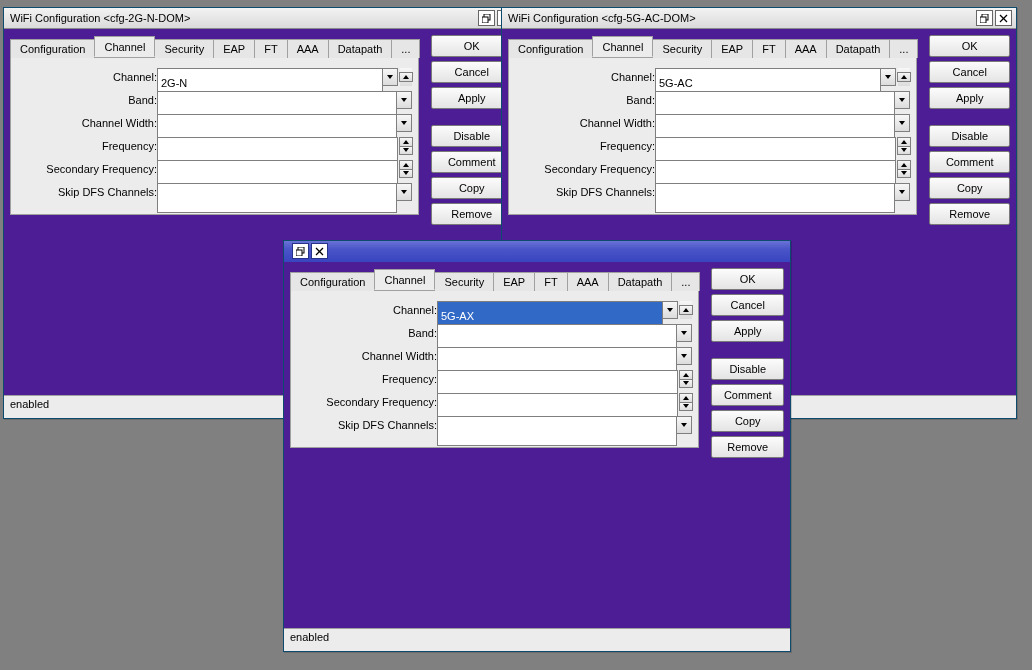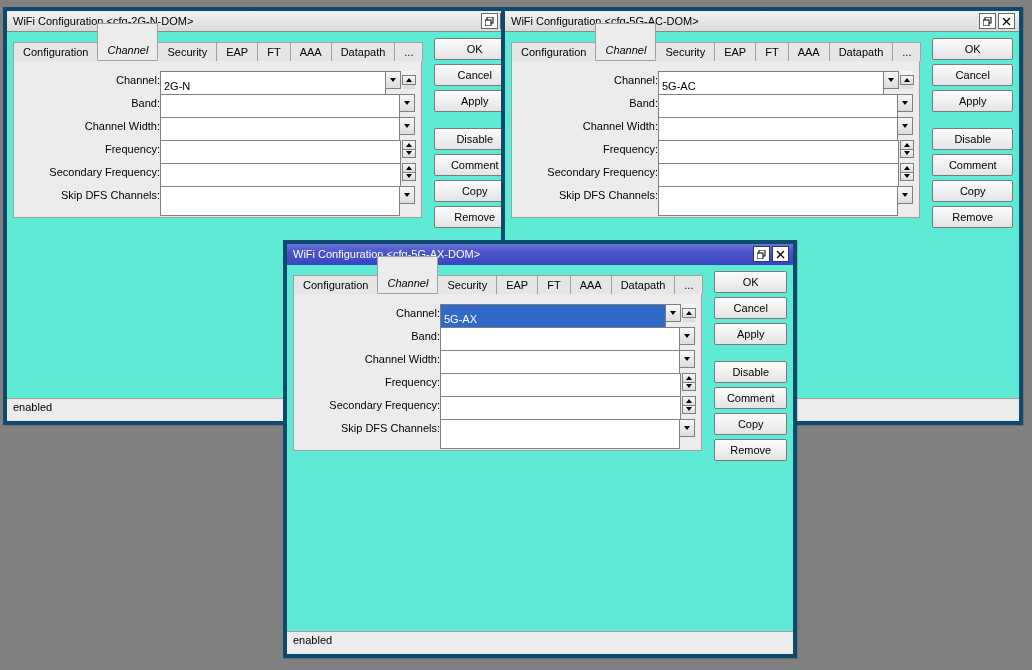--- a/index.html
+++ b/index.html
@@ -7,22 +7,22 @@
     width: 1032px; height: 670px;
     background: #808080;
     font-family: Tahoma, Arial, sans-serif;
     font-size: 11px;
     color: #000;
     overflow: hidden;
     position: relative;
   }
   .window {
     position: absolute;
-    background: #5eead4;
-    border: 4px solid #0c4a6e;
+    background: #4c1d95;
+    border: 1px solid #0c4a6e;
     box-shadow: 1px 1px 0 rgba(0,0,0,0.15);
     display: flex;
     flex-direction: column;
   }
   .titlebar {
     height: 20px;
     display: flex;
     align-items: center;
     padding: 0 4px 0 6px;
     border-bottom: 1px solid #8a8a8a;
@@ -70,23 +70,22 @@
     background: #e6e6e6;
     margin-right: -1px;
     position: relative;
     top: 1px;
     color:#000;
   }
   .tab.active {
     background: #ececec;
     border-bottom: 1px solid #ececec;
     top: 0;
-    padding-top:20px;
+    padding-top:4px;
     z-index: 2;
-    font-style: italic;
   }
   .tabpanel {
     border: 1px solid #a0a0a0;
     border-top: none;
     flex: 0 0 auto;
     padding: 8px 6px 10px 6px;
     background: #ececec;
   }
 
   .row { display:flex; align-items:center; height:22px; margin-bottom:1px; }
@@ -386,21 +385,20 @@
         <button class="btn">Disable</button>
         <button class="btn">Comment</button>
         <button class="btn">Copy</button>
         <button class="btn">Remove</button>
       </div>
     </div>
     <div class="status">enabled</div>
   </div>
 <div class="window" style="left: 283px; top: 240px; width: 506px; height: 410px;">
     <div class="titlebar active">
-      <span class="title">WiFi Configuration &lt;cfg-5G-AX-DOM&gt;</span>
       <div class="tbtn">
         <svg viewBox="0 0 9 9">
           <rect x="2" y="0" width="6" height="6" fill="none" stroke="#000" stroke-width="1"></rect>
           <rect x="0" y="3" width="6" height="6" fill="#fff" stroke="#000" stroke-width="1"></rect>
         </svg>
       </div>
       <div class="tbtn">
         <svg viewBox="0 0 9 9">
           <line x1="1" y1="1" x2="8" y2="8" stroke="#000" stroke-width="1.3"></line>
           <line x1="8" y1="1" x2="1" y2="8" stroke="#000" stroke-width="1.3"></line>

